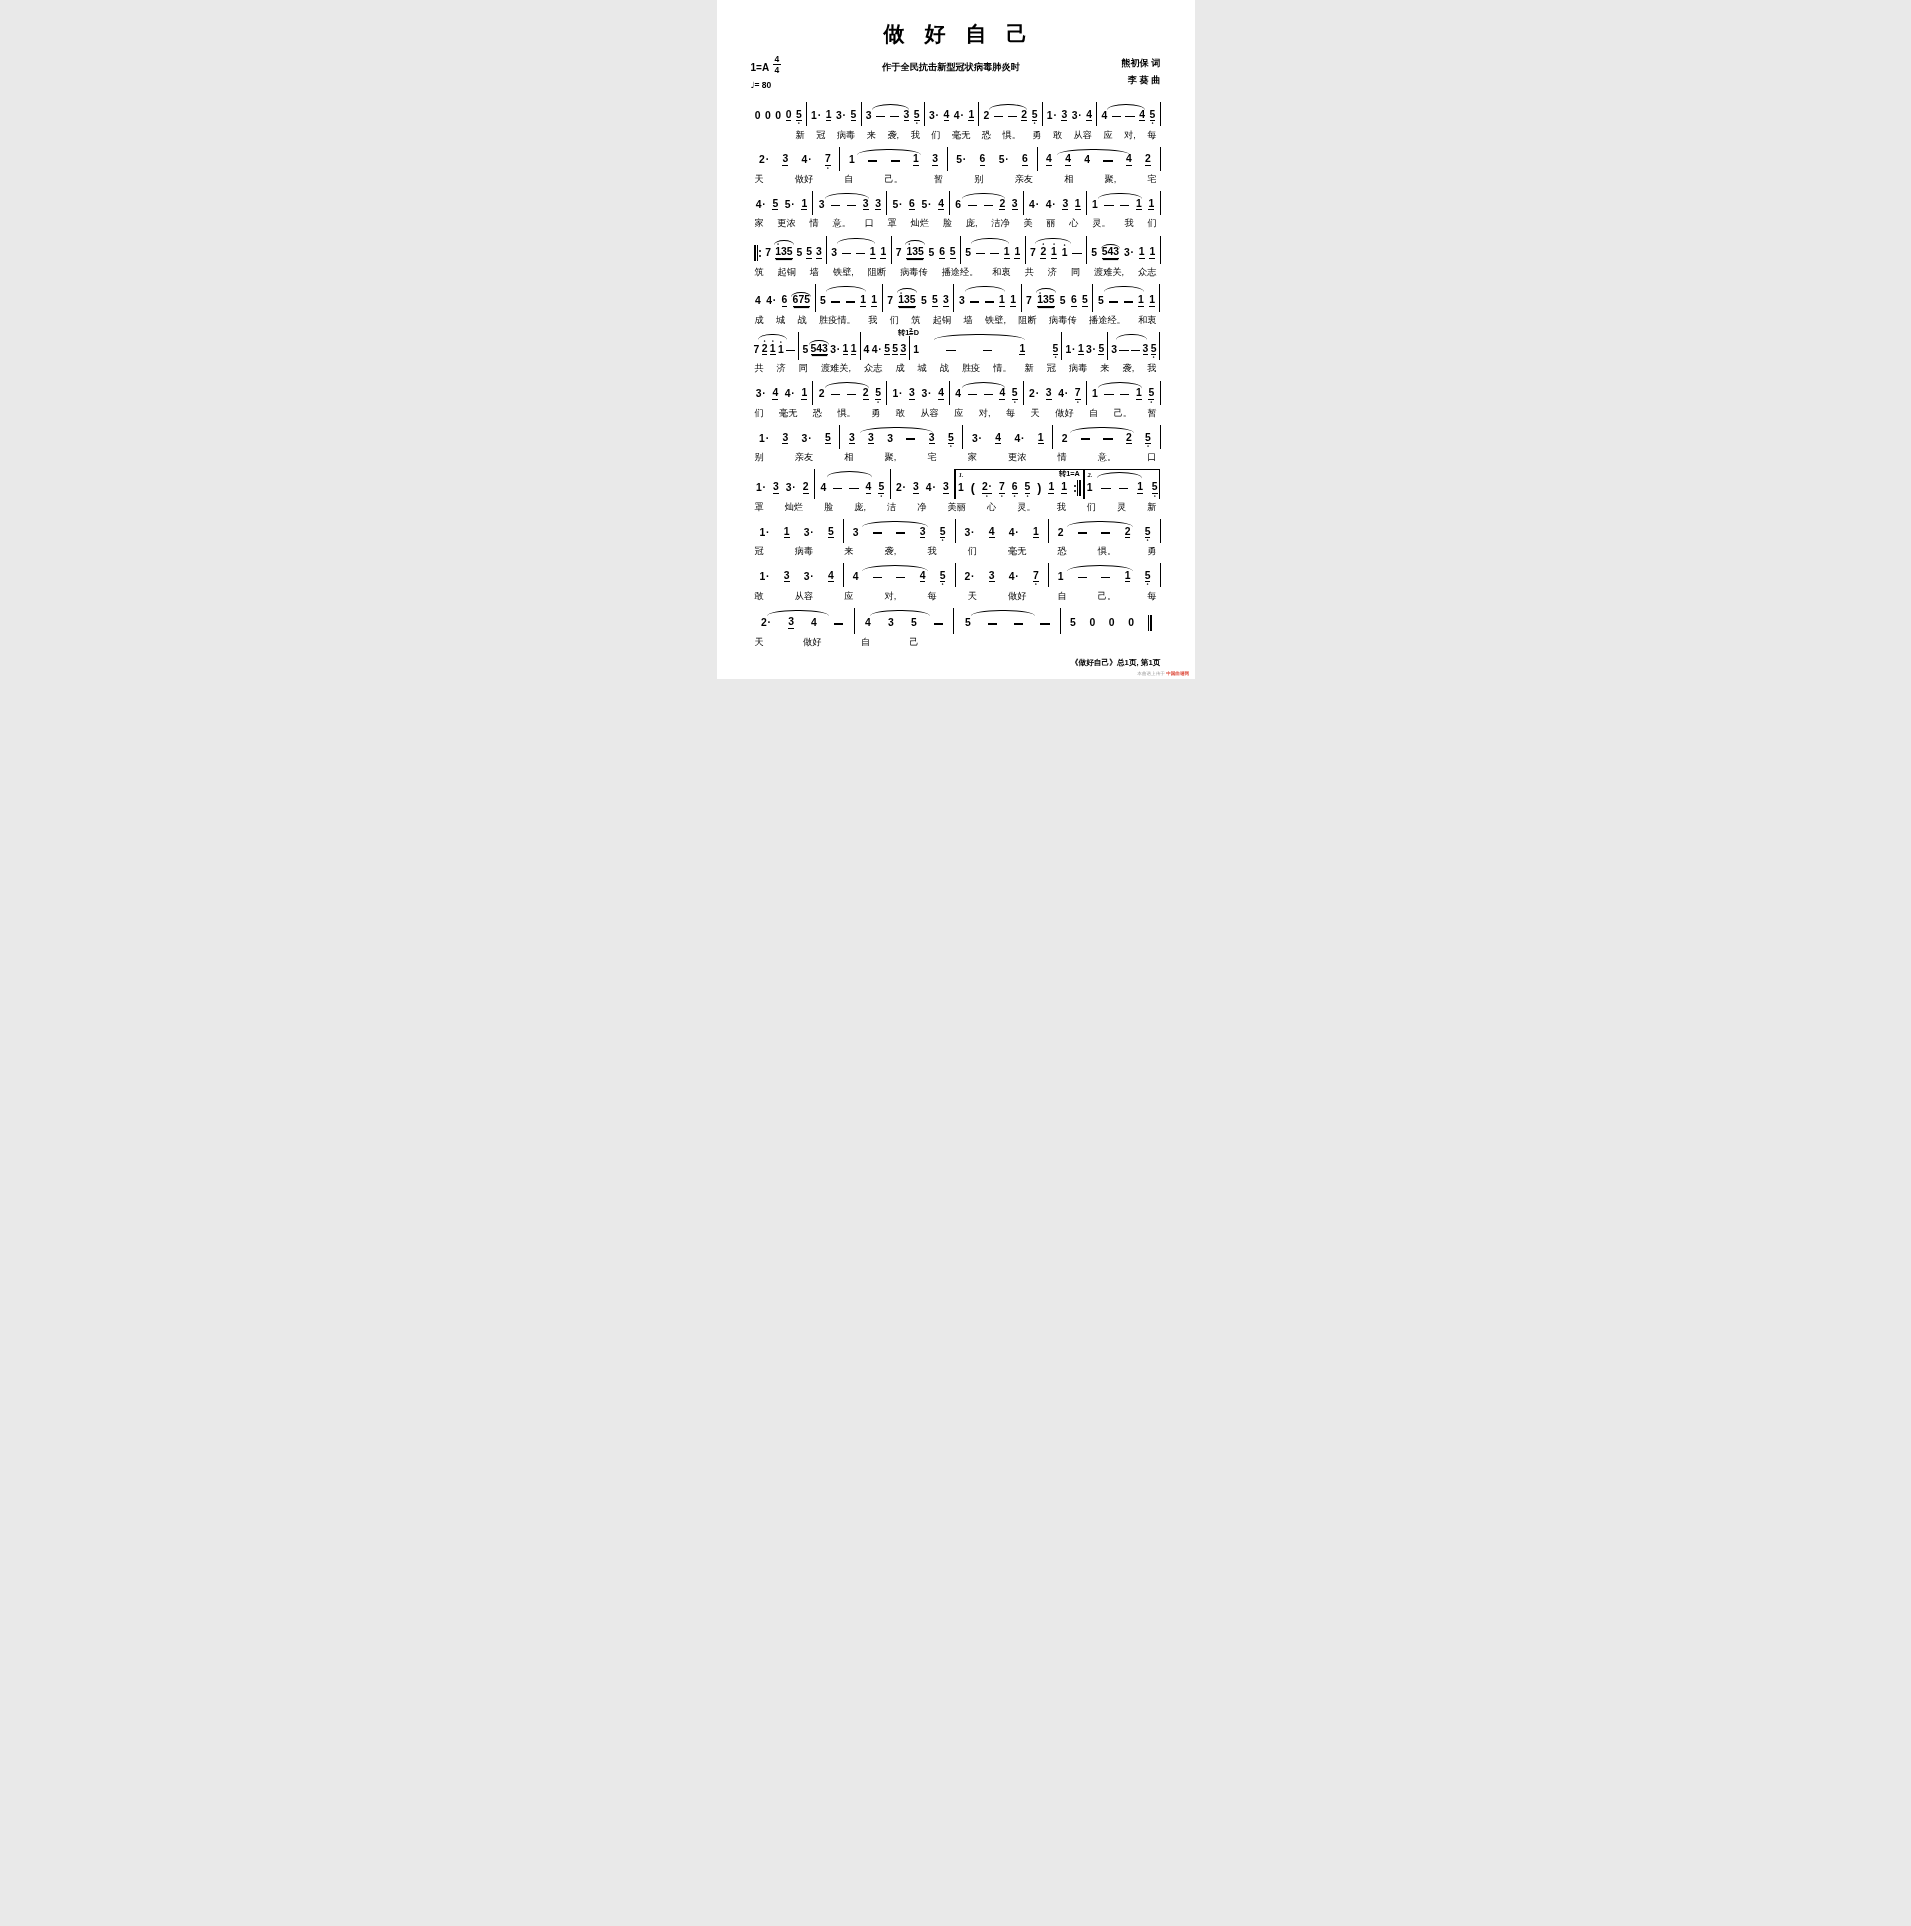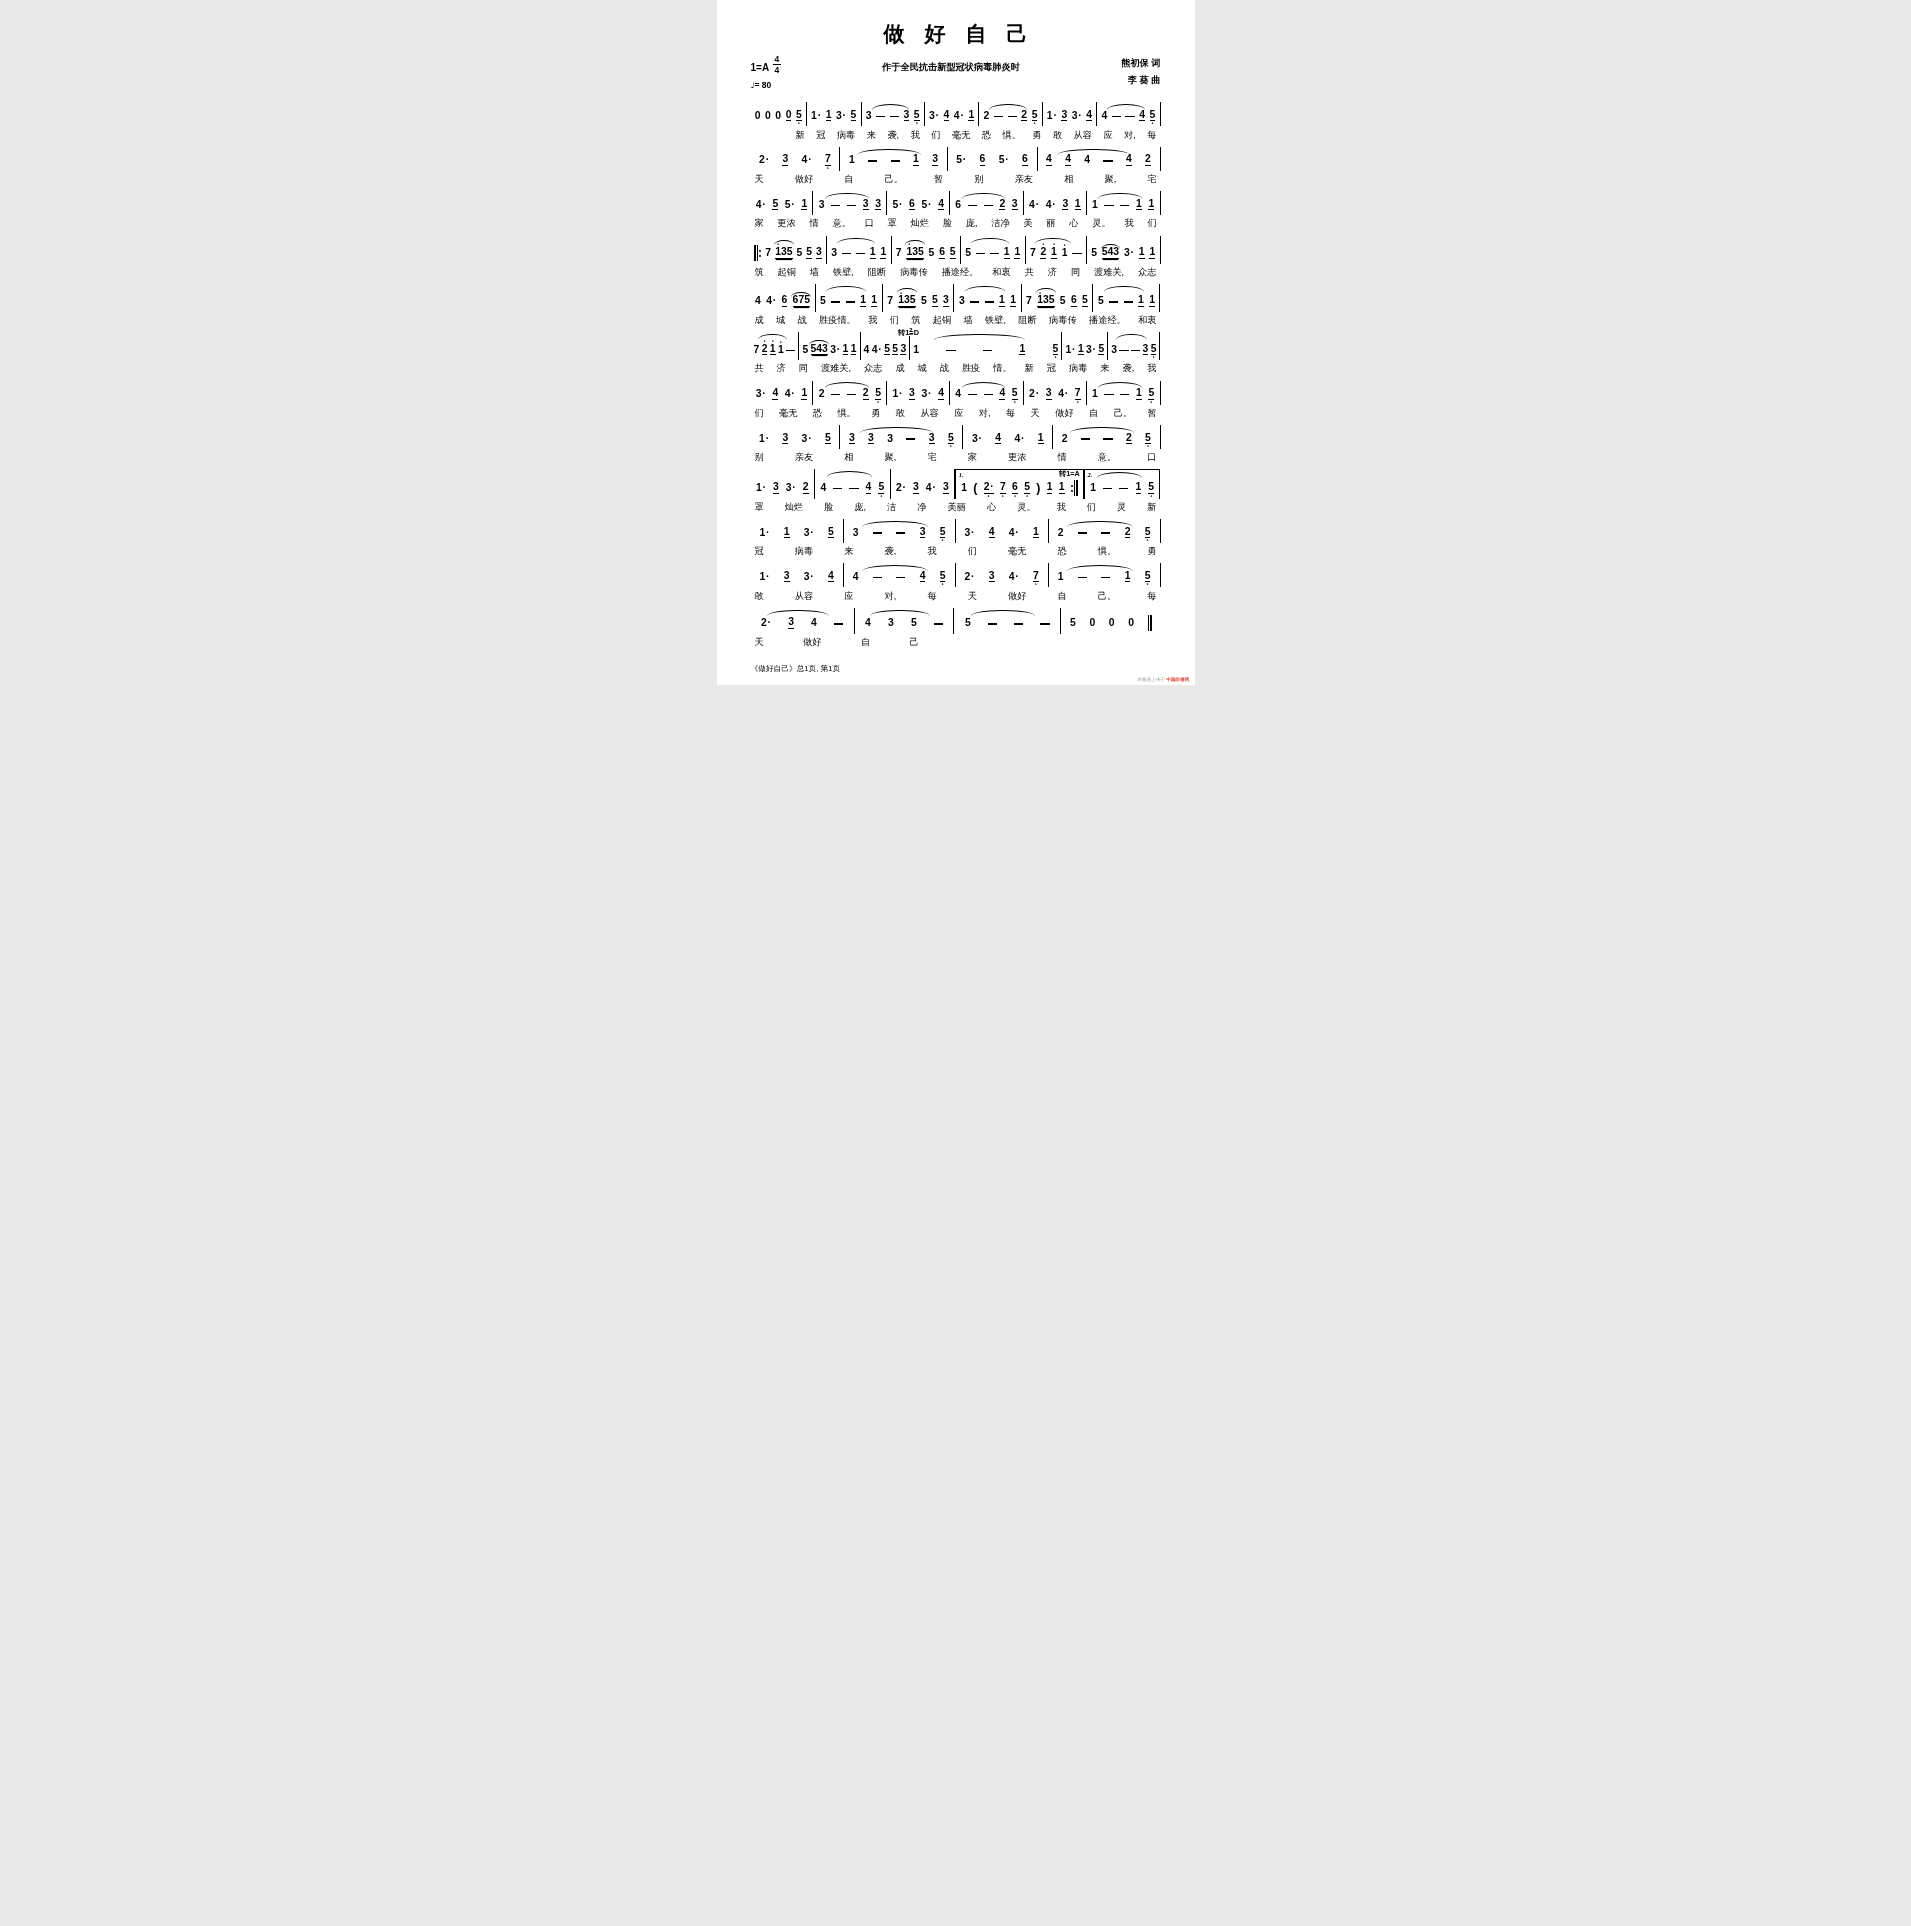--- a/index.html
+++ b/index.html
@@ -26,21 +26,21 @@
   .subtitle{font-size:9.2px;font-weight:bold;margin-top:5.4px;}
   .credits{text-align:right;font-size:9.2px;font-weight:bold;line-height:1.8;white-space:nowrap;}
   
   #score{margin-top:11.6px;}
   .score-line{margin-bottom:6.2px;}
   .mrow{display:flex;align-items:stretch;}
   .measure{
     position:relative;display:flex;align-items:flex-end;justify-content:space-around;
     padding:7.7px 1.9px 0 1.9px;border-right:0.8px solid #000;min-height:22.3px;box-sizing:border-box;
   }
-  .measure.volta{border-top:1.2px solid #000;border-left:0.8px solid #000;padding-top:10px;}
+  .measure.volta{border-top:1.2px solid #000;border-left:0.8px solid #000;padding-top:10px;justify-content:space-between;}
   .vnum{position:absolute;top:1.2px;left:2.7px;font-family:"Liberation Serif","DejaVu Serif",serif;
         font-style:italic;font-size:6.5px;font-weight:bold;line-height:1;}
   .mlabel{position:absolute;top:0px;right:2.3px;font-size:7.3px;font-weight:bold;line-height:1;background:#fff;padding:0 0.8px;}
   .mlabel.tl{top:-3.1px;left:-13px;right:auto;}
   .marc{position:absolute;top:1.9px;left:16%;right:24%;height:5.4px;
         border-top:1.2px solid #000;border-radius:50% 50% 0 0 / 100% 100% 0 0;}
   .note{position:relative;display:inline-flex;flex-direction:column;align-items:center;}
   .note.tarc::before{
     content:"";position:absolute;top:-3.5px;left:-1.2px;right:-1.2px;height:3.9px;
     border-top:1px solid #000;border-radius:50% 50% 0 0 / 100% 100% 0 0;
@@ -60,21 +60,21 @@
   .tsig .tw{font-size:4.2px;line-height:2.3px;}
   .rpt{display:flex;align-items:stretch;gap:1.2px;height:16px;align-self:flex-end;margin-bottom:2.3px;}
   .bthick{width:1.9px;background:#000;}
   .bthin{width:0.8px;background:#000;}
   .rdots{display:flex;flex-direction:column;justify-content:center;gap:2.7px;}
   .rdots i{width:1.9px;height:1.9px;border-radius:50%;background:#000;}
   .measure.fin{border-right:none;}
   .lyr{display:flex;justify-content:space-between;font-size:9.2px;font-weight:500;
        padding:3.1px 3.9px 0 3.9px;line-height:1.2;}
   
-  .footer{text-align:left;font-size:7.7px;margin-top:16px;}
+  .footer{text-align:right;font-size:7.7px;margin-top:10px;font-weight:bold;}
   .wm{position:absolute;right:5.4px;bottom:3.1px;font-size:4.6px;color:#999;}
   .wm .site{color:#e0584a;font-weight:bold;}
 </style>
 </head>
 <body>
 
 <div class="page">
 
   <div class="title">做好自己</div>
 

